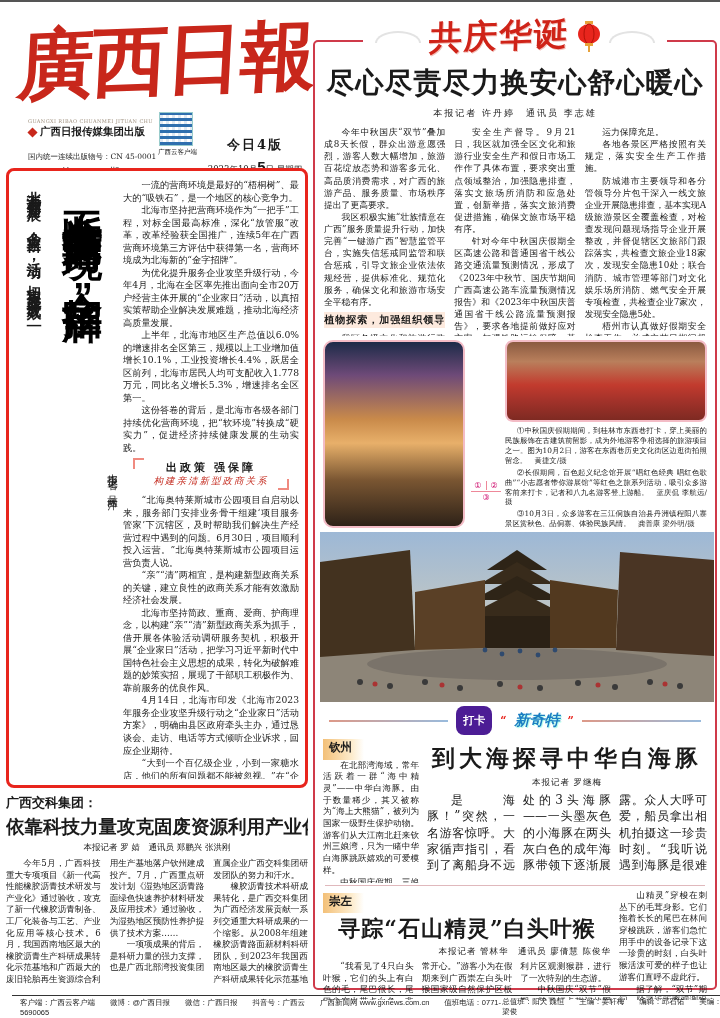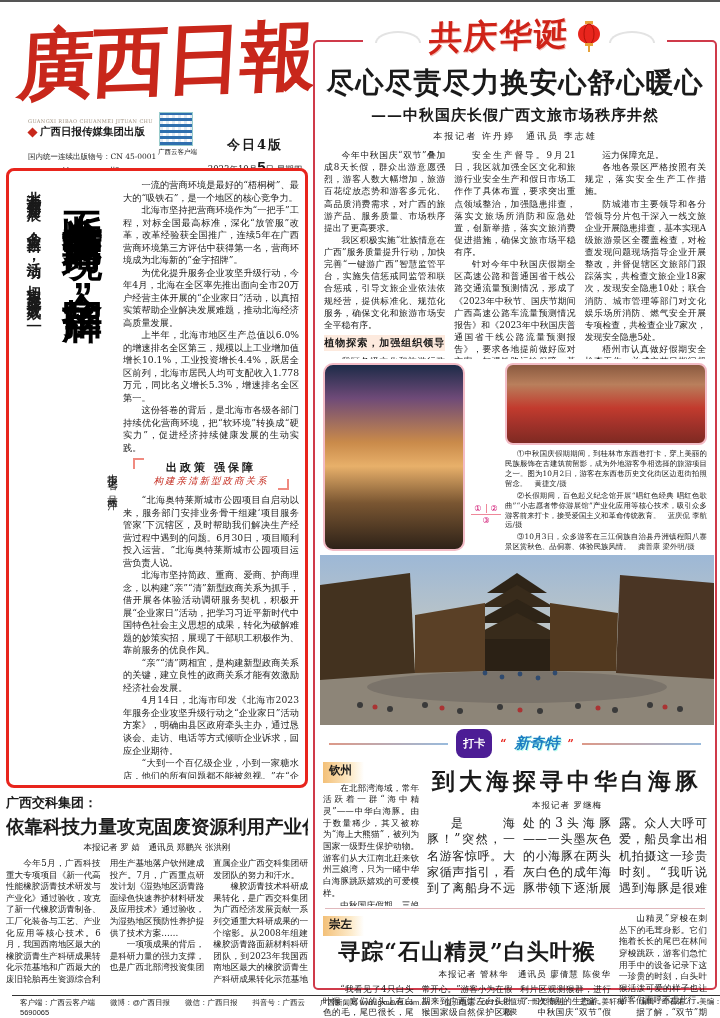--- a/index.html
+++ b/index.html
@@ -195,22 +195,22 @@
       <p>一流的营商环境是最好的“梧桐树”、最大的“吸铁石”，是一个地区的核心竞争力。</p>
       <p>北海市坚持把营商环境作为“一把手”工程，对标全国最高标准，深化“放管服”改革，改革经验获全国推广，连续5年在广西营商环境第三方评估中获得第一名，营商环境成为北海新的“金字招牌”。</p>
       <p>为优化提升服务企业攻坚升级行动，今年4月，北海在全区率先推出面向全市20万户经营主体开展的“企业家日”活动，以真招实策帮助企业解决发展难题，推动北海经济高质量发展。</p>
       <p>上半年，北海市地区生产总值以6.0%的增速排名全区第三，规模以上工业增加值增长10.1%，工业投资增长4.4%，跃居全区前列，北海市居民人均可支配收入1.778万元，同比名义增长5.3%，增速排名全区第一。</p>
       <p>这份答卷的背后，是北海市各级各部门持续优化营商环境，把“软环境”转换成“硬实力”，促进经济持续健康发展的生动实践。</p>
       <div class="crossheads">
         <div class="l1">出政策  强保障</div>
         <div class="l2">构建亲清新型政商关系</div>
       </div>
       <p>“北海奥特莱斯城市公园项目自启动以来，服务部门安排业务骨干组建‘项目服务管家’下沉辖区，及时帮助我们解决生产经营过程中遇到的问题。6月30日，项目顺利投入运营。”北海奥特莱斯城市公园项目运营负责人说。</p>
+      <p>“亲”“清”两相宜，是构建新型政商关系的关键，建立良性的政商关系才能有效激励经济社会发展。</p>
       <p>北海市坚持简政、重商、爱商、护商理念，以构建“亲”“清”新型政商关系为抓手，借开展各体验活动调研服务契机，积极开展“企业家日”活动，把学习习近平新时代中国特色社会主义思想的成果，转化为破解难题的妙策实招，展现了干部职工积极作为、靠前服务的优良作风。</p>
-      <p>“亲”“清”两相宜，是构建新型政商关系的关键，建立良性的政商关系才能有效激励经济社会发展。</p>
       <p>4月14日，北海市印发《北海市2023年服务企业攻坚升级行动之“企业家日”活动方案》，明确由县区政府牵头主办，通过恳谈会、走访、电话等方式倾听企业诉求，回应企业期待。</p>
       <p>“大到一个百亿级企业，小到一家糖水店，他们的所有问题都不能被忽视。”在“企业家日”启动暨银海区专场活动上，北海市委副书记、市长表示。</p>
 
     </div>
   </div>
 
   <div class="abs jiaoke">
     <div class="jk-kicker">广西交科集团：</div>
     <div class="jk-head">依靠科技力量攻克固废资源利用产业化难题</div>
     <div class="jk-byline">本报记者 罗 婧　通讯员 郑鹏兴 张洪刚</div>
@@ -230,21 +230,20 @@
         <rect x="8" y="0" width="8" height="3" fill="#e7a13a"></rect>
         <ellipse cx="12" cy="13" rx="11" ry="10" fill="#e8251d"></ellipse>
         <ellipse cx="12" cy="13" rx="5" ry="10" fill="none" stroke="#b31208" stroke-width="1"></ellipse>
         <rect x="8" y="22" width="8" height="3" fill="#e7a13a"></rect>
         <line x1="12" y1="25" x2="12" y2="31" stroke="#e7a13a" stroke-width="2"></line>
       </svg>
       <span class="banner-cloud"></span>
     </div>
 
     <div class="fest-head">尽心尽责尽力换安心舒心暖心</div>
-    <div class="fest-sub">——中秋国庆长假广西文旅市场秩序井然</div>
     <div class="fest-byline">本报记者 许丹婷　通讯员 李志雄</div>
 
     <div class="fest-cols">
       <div class="fest-col">
         <p>今年中秋国庆“双节”叠加成8天长假，群众出游意愿强烈，游客人数大幅增加，旅游百花绽放态势和游客多元化、高品质消费需求，对广西的旅游产品、服务质量、市场秩序提出了更高要求。</p>
         <p>我区积极实施“壮族情意在广西”服务质量提升行动，加快完善“一键游广西”智慧监管平台，实施失信惩戒同监管和联合惩戒，引导文旅企业依法依规经营，提供标准化、规范化服务，确保文化和旅游市场安全平稳有序。</p>
         <div class="subhead2">植物探索，加强组织领导</div>
         <p>我区各级文化和旅游行政管理部门坚持守土有责、守土负责、守土尽责，坚决落实安全生产责任制，推动文化旅游行业安全生产各项责任不折不扣落实到位。9月15日前，自治区文化和旅游厅派出9个专项检查组，对全区14个设区市开展第一轮文旅行业</p>
       </div>
       <div class="fest-col">
@@ -267,21 +266,21 @@
               <span>①</span>
               <span>②</span>
             </div>
           <div class="row2">③</div>
         </div>
       </div>
       <div class="photo2stack">
         <div class="photo2"></div>
         <div class="caps">
           <p><span>①中秋国庆假期期间，到桂林市东西巷打卡，穿上美丽的民族服饰在古建筑前留影，成为外地游客争相选择的旅游项目之一。图为10月2日，游客在东西巷历史文化街区边逛街拍照留念。</span>　<span class="credit">黄捷文/摄</span></p>
-          <p><span>②长假期间，百色起义纪念馆开展“唱红色经典 唱红色歌曲”“小志愿者带你游展馆”产业化应用等核心技术，吸引众多游客前来打卡，接受爱国主义和革命传统教育。</span>　<span class="credit">蓝庆侃 李航远/摄</span></p>
+          <p><span>②长假期间，百色起义纪念馆开展“唱红色经典 唱红色歌曲”“小志愿者带你游展馆”等红色之旅系列活动，吸引众多游客前来打卡，记者和八九名游客登上游船。</span>　<span class="credit">蓝庆侃 李航远/摄</span></p>
           <p><span>③10月3日，众多游客在三江侗族自治县丹洲镇程阳八寨景区赏秋色、品侗寨、体验民族风情。</span>　<span class="credit">龚普康 梁外明/摄</span></p>
         </div>
       </div>
     </div>
 
     <svg class="bigphoto" viewBox="0 0 394 170">
       <defs>
         <linearGradient id="sky" x1="0" y1="0" x2="0" y2="1">
           <stop offset="0" stop-color="#9db8d6"></stop>
             <stop offset="1" stop-color="#e6d6b2"></stop>

